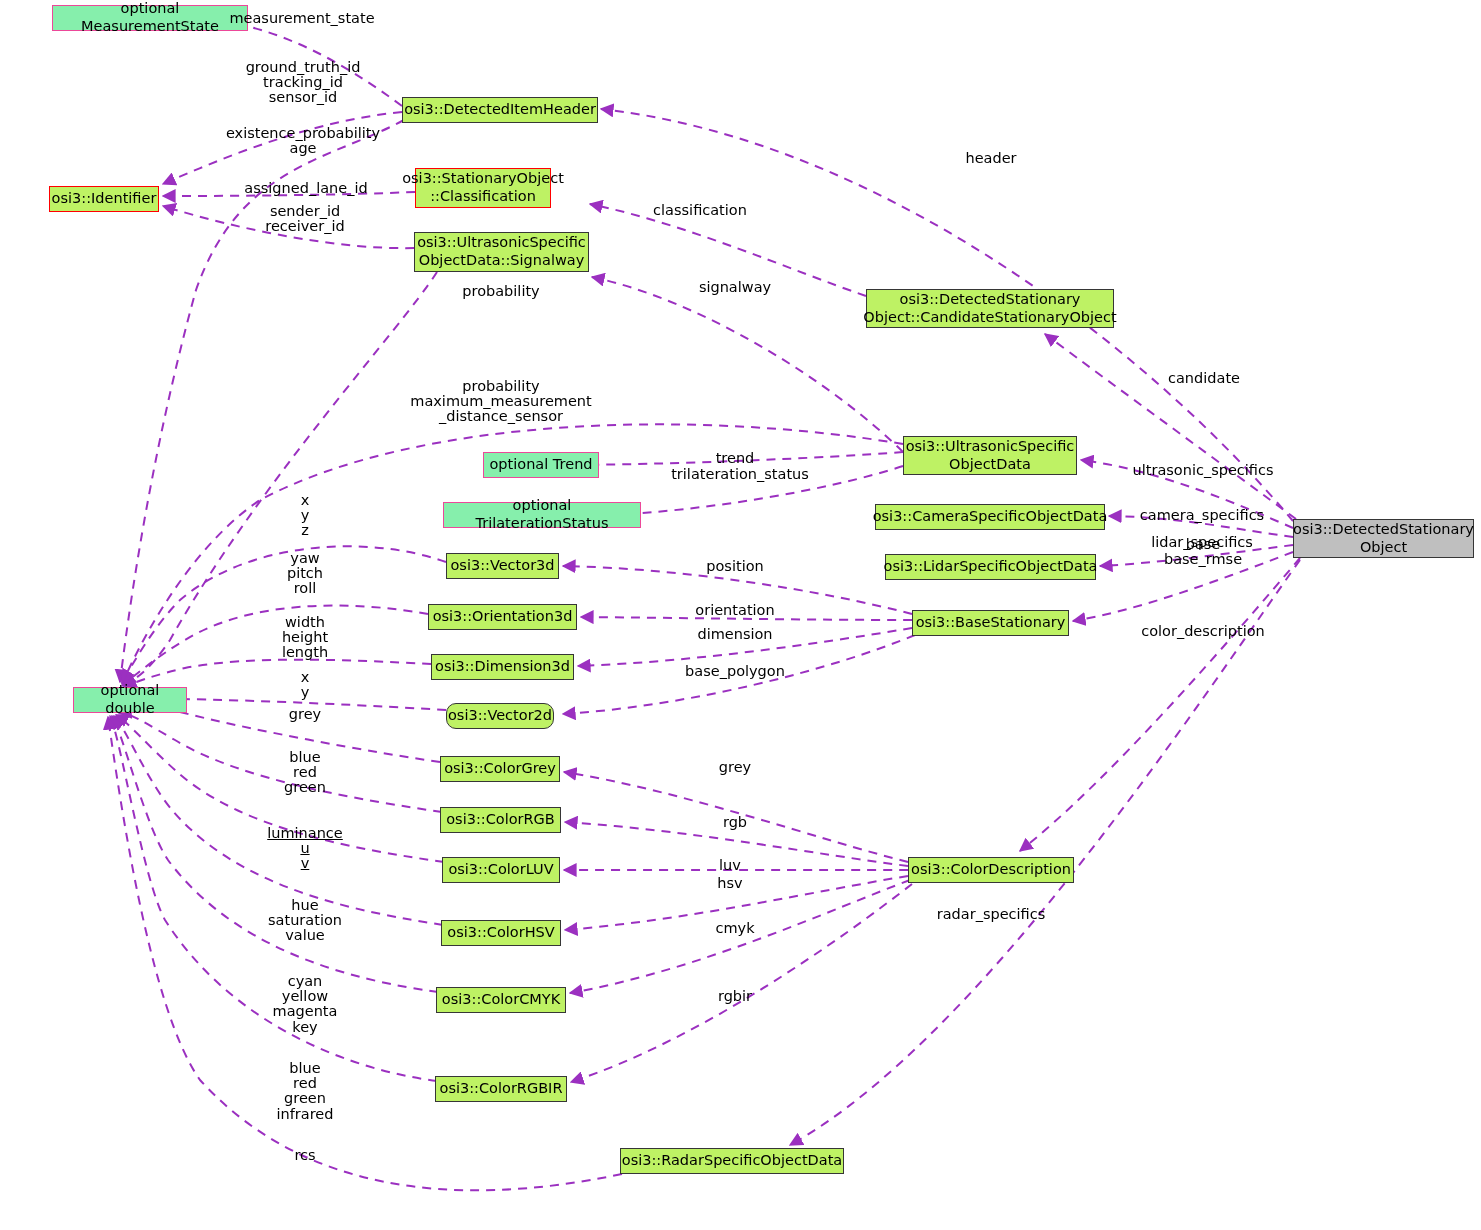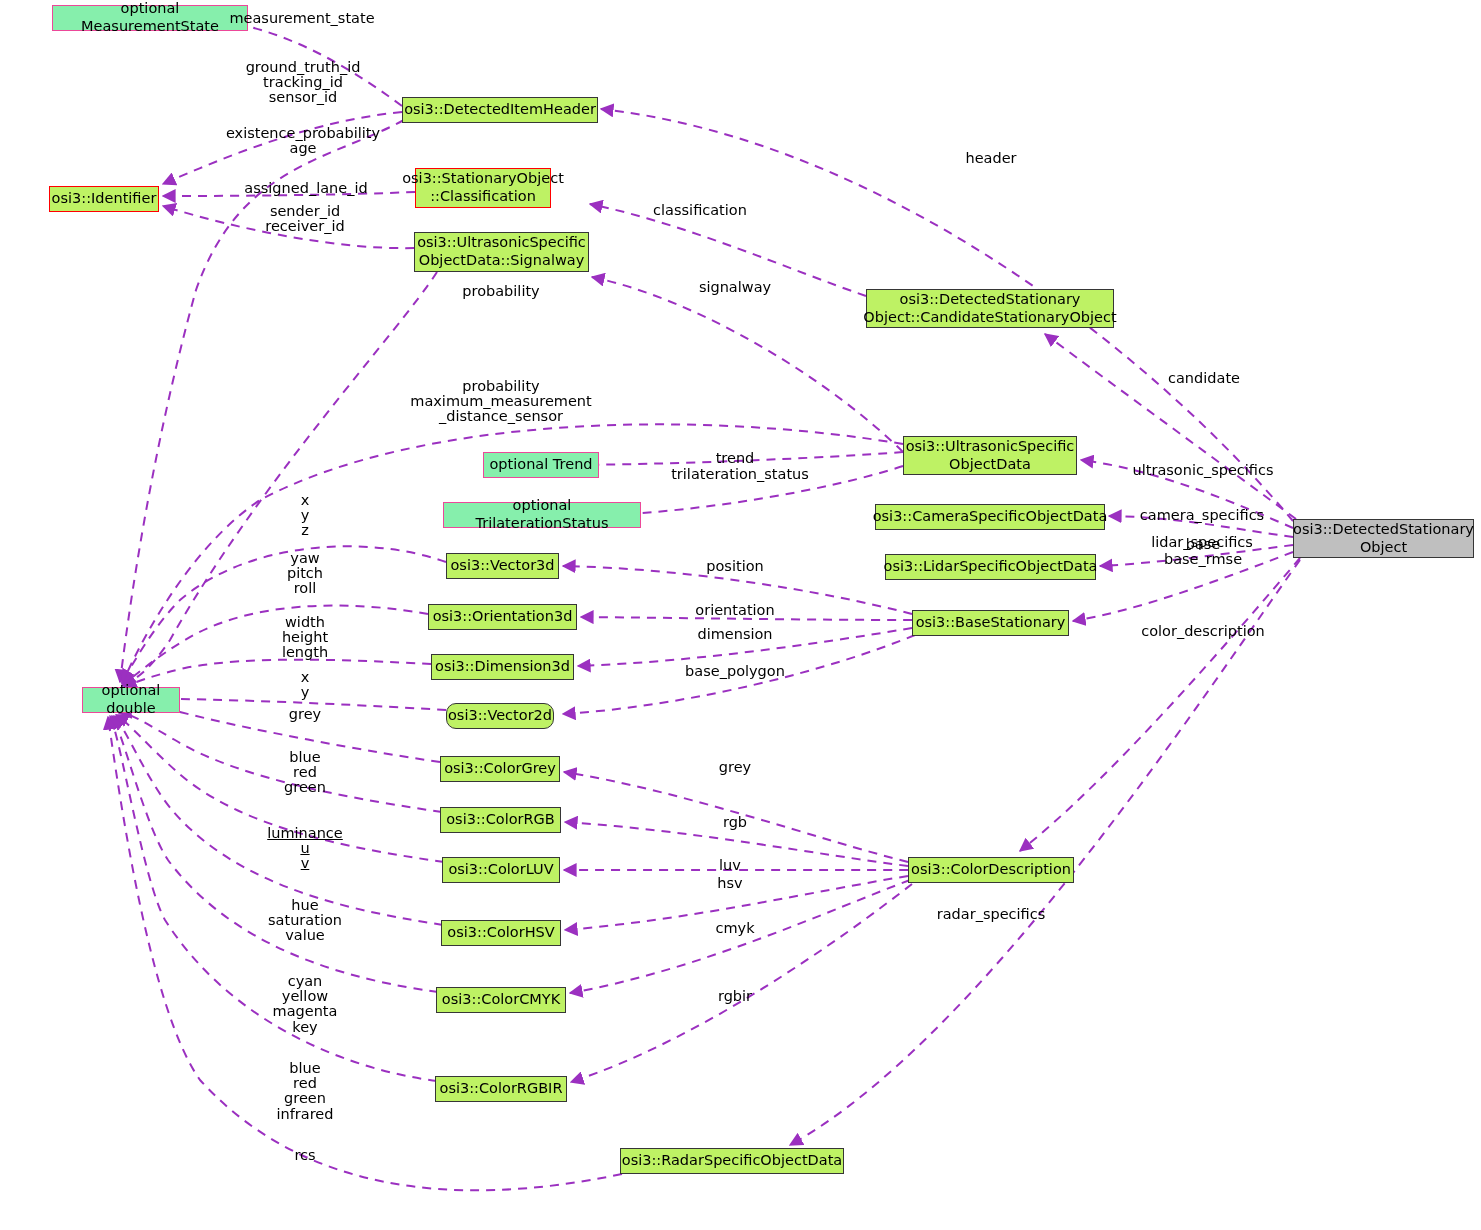--- a/index.html
+++ b/index.html
@@ -191,21 +191,21 @@
   <div class="node solid" style="left:446px; top:553px; width:113px; height:26px;">osi3::Vector3d</div>
 
   <div class="node solid" style="left:885px; top:554px; width:211px; height:26px;">osi3::LidarSpecificObjectData</div>
 
   <div class="node solid" style="left:428px; top:604px; width:149px; height:26px;">osi3::Orientation3d</div>
 
   <div class="node solid" style="left:912px; top:610px; width:157px; height:26px;">osi3::BaseStationary</div>
 
   <div class="node solid" style="left:431px; top:654px; width:143px; height:26px;">osi3::Dimension3d</div>
 
-  <div class="node faint" style="left:42px; top:687px; width:98px; height:26px;">optional double</div>
+  <div class="node faint" style="left:33px; top:687px; width:114px; height:26px;">optional double</div>
 
   <div class="node solid" style="left:446px; top:703px; width:108px; height:26px;border-radius:10px;">osi3::Vector2d</div>
 
   <div class="node solid" style="left:440px; top:756px; width:120px; height:26px;">osi3::ColorGrey</div>
 
   <div class="node solid" style="left:440px; top:807px; width:121px; height:26px;">osi3::ColorRGB</div>
 
   <div class="node solid" style="left:442px; top:857px; width:118px; height:26px;">osi3::ColorLUV</div>
 
   <div class="node solid" style="left:908px; top:857px; width:166px; height:26px;">osi3::ColorDescription</div>

